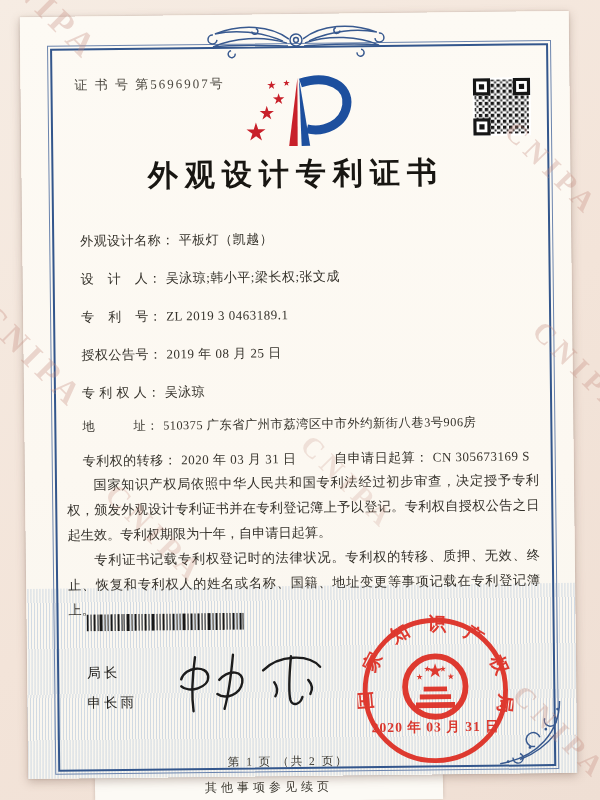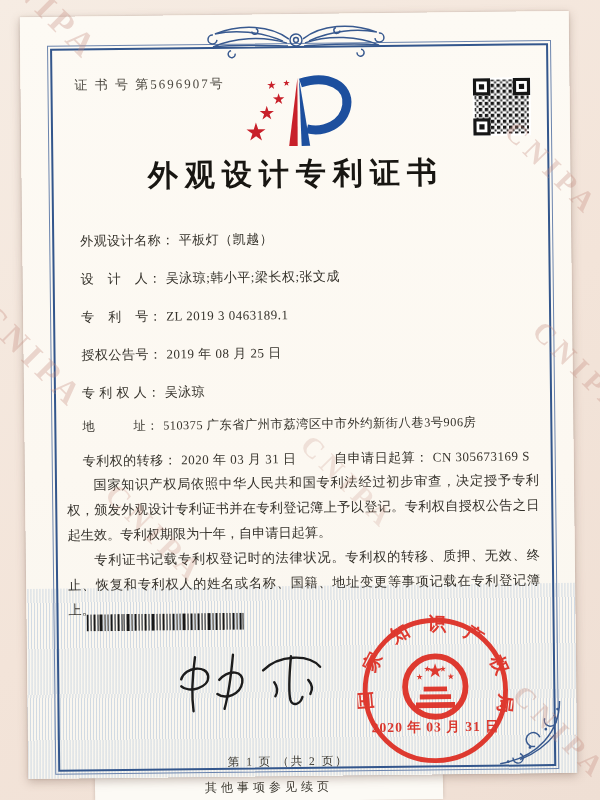--- a/index.html
+++ b/index.html
@@ -215,20 +215,24 @@
           <rect x="136" width="2" height="17"></rect>
           <rect x="140" width="1" height="17"></rect>
           <rect x="143" width="1" height="17"></rect>
           <rect x="146" width="2" height="17"></rect>
           <rect x="150" width="1" height="17"></rect>
           <rect x="153" width="2" height="17"></rect>
           <rect x="156" width="1" height="17"></rect>
       </g>
     </svg>
 
+    <div class="bureau">
+      <div>局长</div>
+      <div>申长雨</div>
+    </div>
 
     <svg class="sig" width="180" height="80" viewBox="0 0 180 80">
       <g stroke="#1c1c1c" stroke-width="2.4" fill="none" stroke-linecap="round">
         <path d="M28,14 C25,34 24,52 26,68"></path>
         <path d="M14,36 C18,23 40,22 41,33 C42,45 21,50 14,43"></path>
         <path d="M66,12 C64,32 61,52 57,66"></path>
         <path d="M52,37 C62,26 77,28 75,40 C73,52 58,57 50,51"></path>
         <path d="M96,28 C112,12 142,12 153,25"></path>
         <path d="M124,14 C122,34 121,50 123,58 C125,65 133,62 135,55"></path>
         <path d="M107,40 q5,7 1,14"></path>

